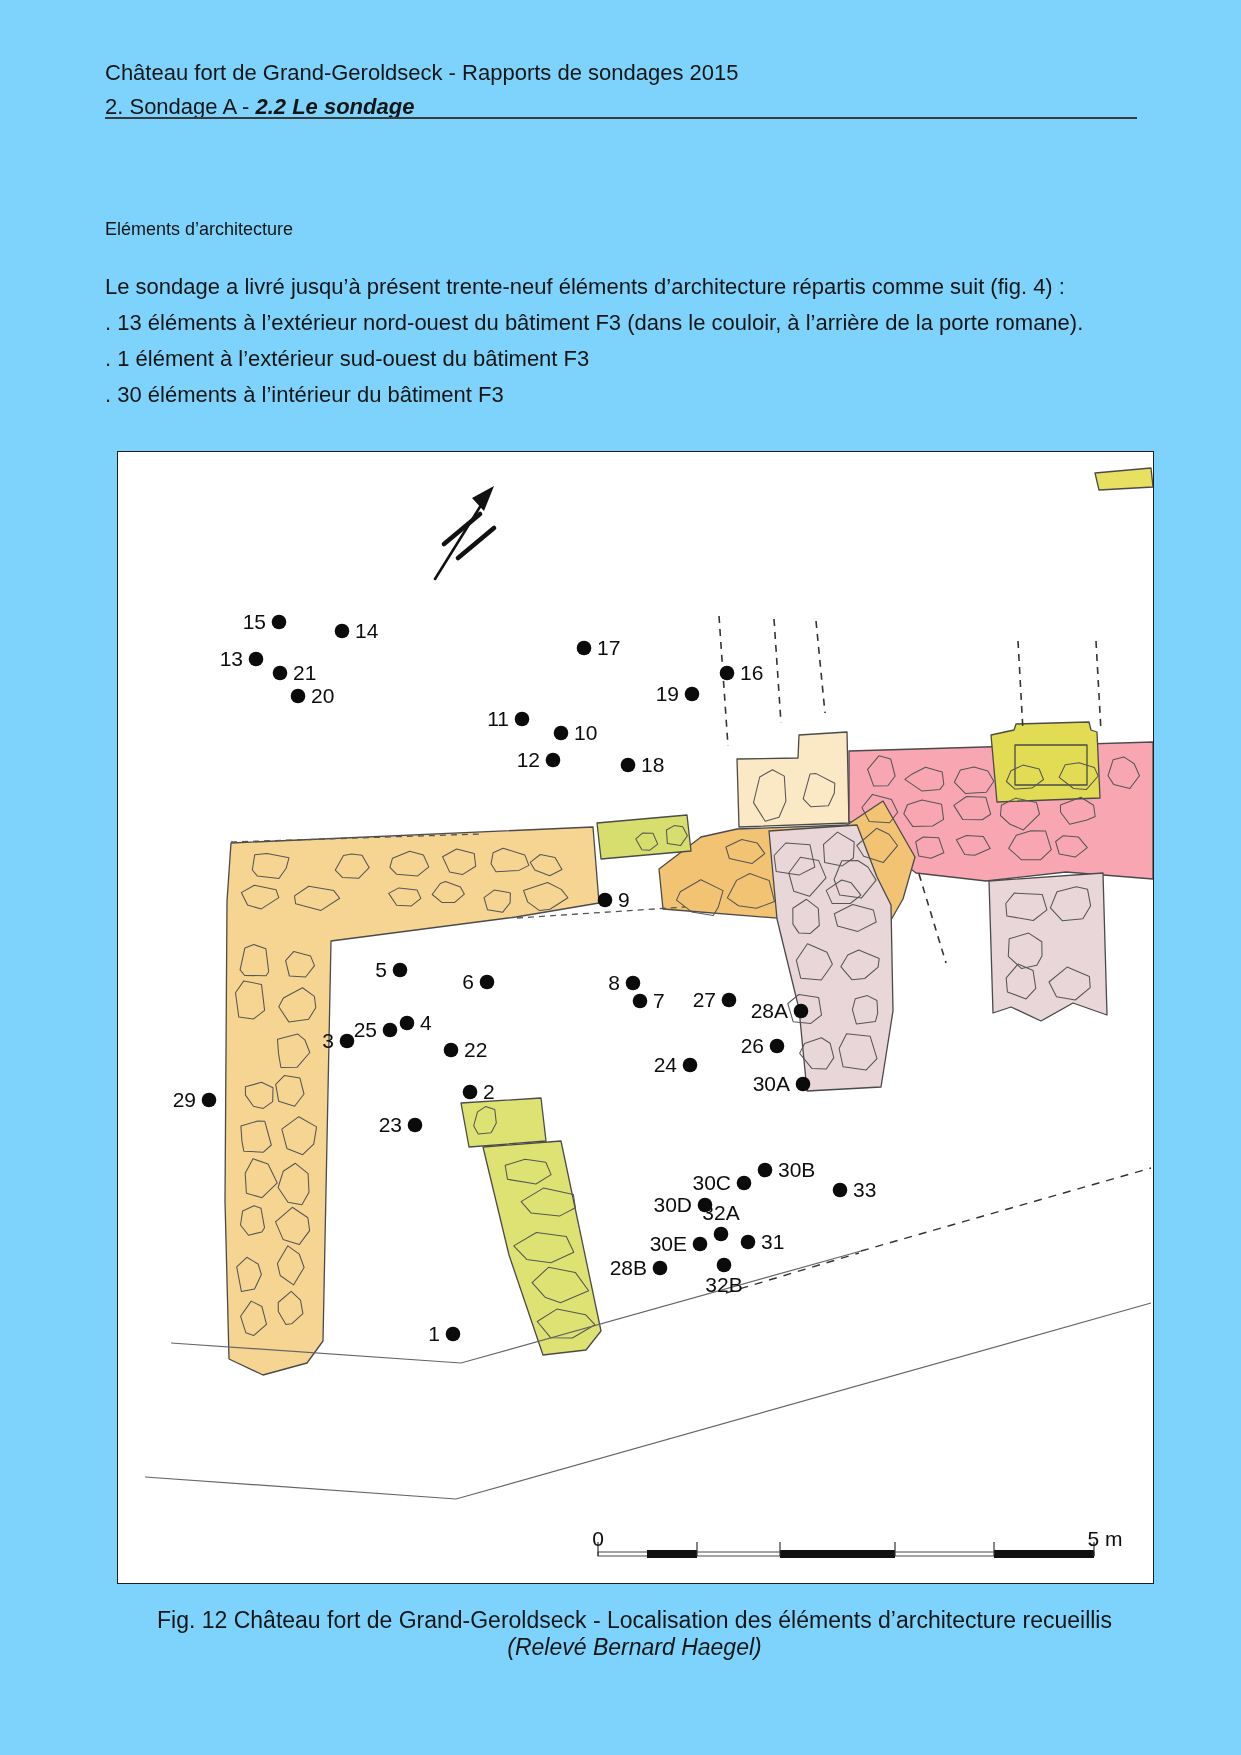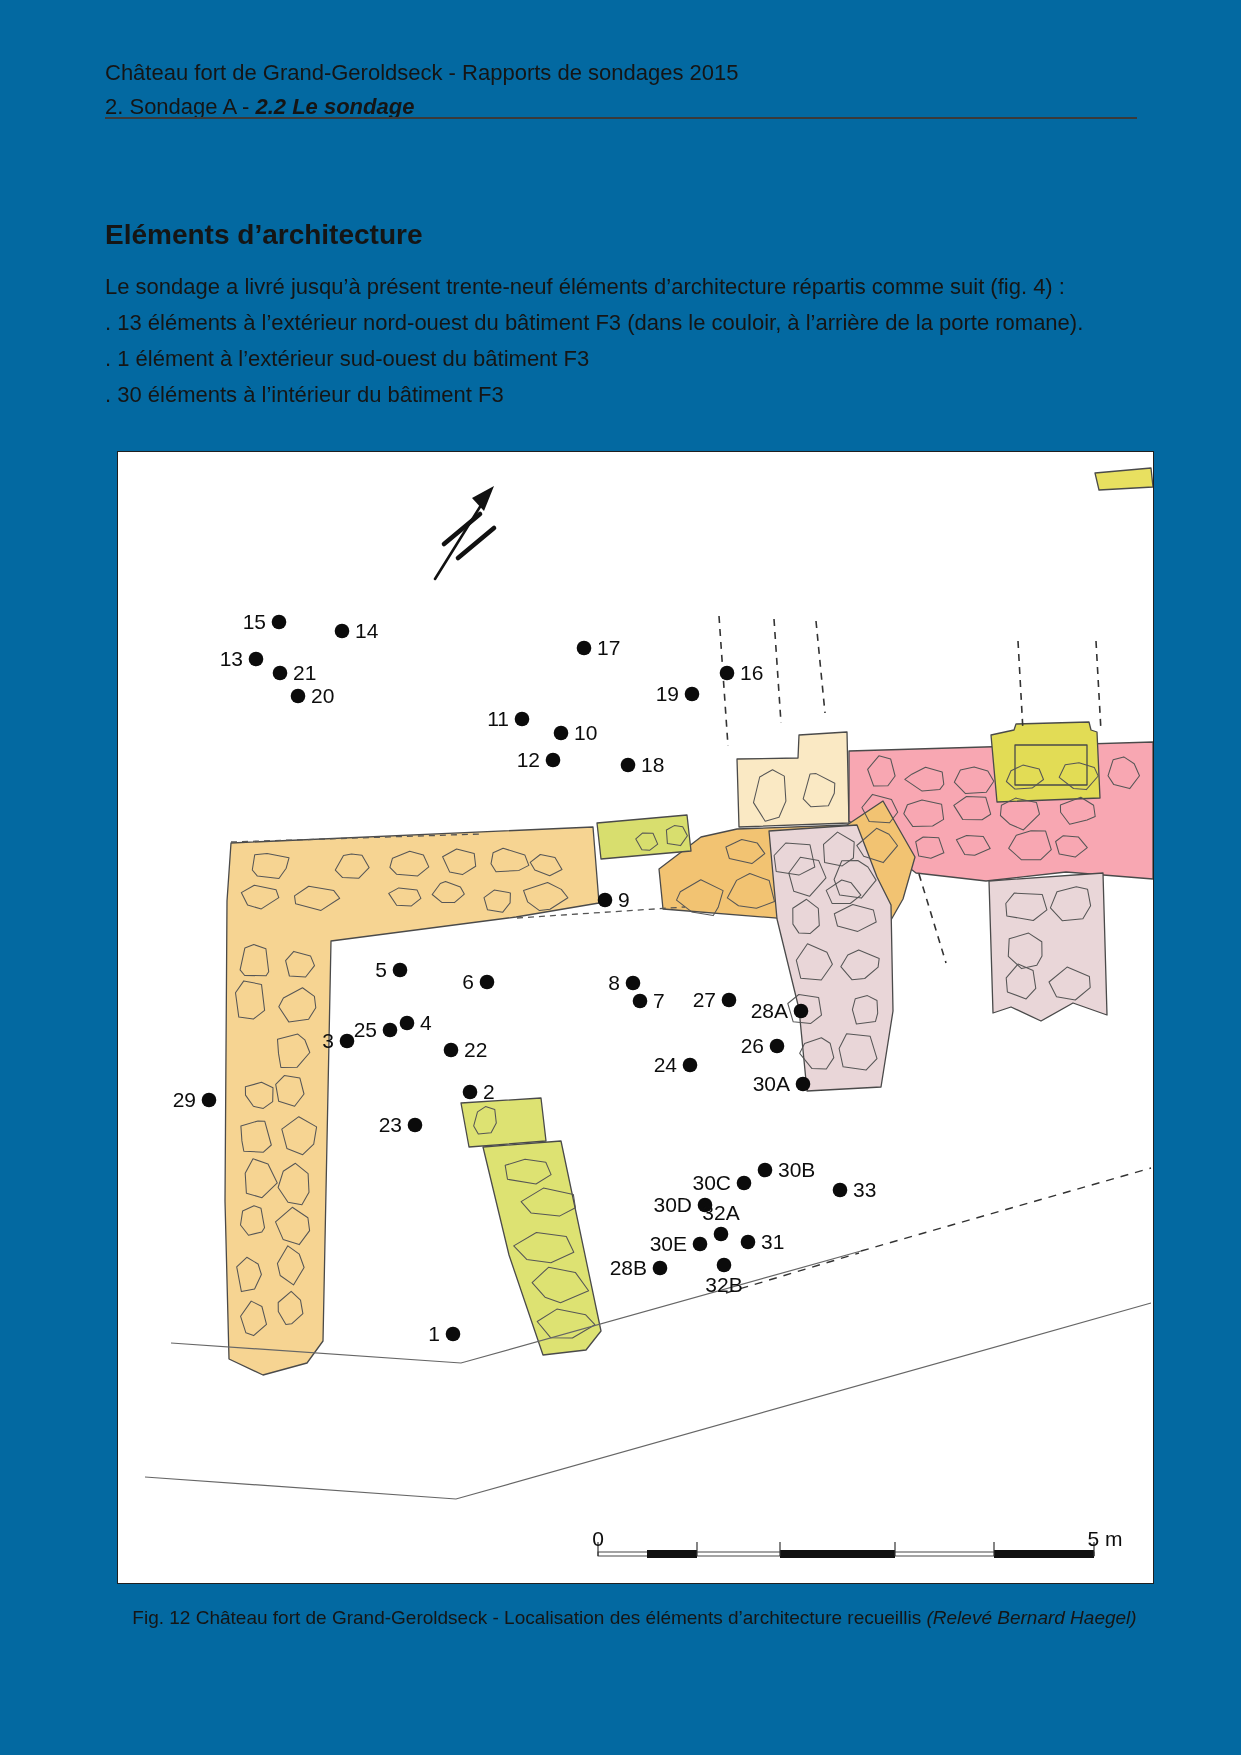--- a/index.html
+++ b/index.html
@@ -1,30 +1,30 @@
 <!DOCTYPE html>
 <html><head>
 <meta charset="utf-8">
 <style>
   html,body{margin:0;padding:0;background:#888;}
   .page{
-    position:relative;width:1241px;height:1755px;background:#0369a1;
+    position:relative;width:1241px;height:1755px;background:#7dd3fc;
     font-family:"Liberation Sans",sans-serif;color:#151515;margin:0 auto;overflow:hidden;
   }
   .abs{position:absolute;}
   .hline{left:105px;font-size:22px;white-space:nowrap;}
   .hline .em{font-weight:bold;font-style:italic;}
   .rule{left:105px;top:117px;width:1032px;border-top:2px solid #3a3a3a;height:0;}
-  .sec-title{left:105px;top:219px;font-size:28px;font-weight:bold;}
+  .sec-title{left:105px;top:219px;font-size:18px;font-weight:normal;}
   .para{left:105px;font-size:22px;white-space:nowrap;}
   .figure-box{left:117px;top:451px;width:1035px;height:1131px;border:1.6px solid #1f1f1f;background:#fff;}
   .figure-box svg{position:absolute;left:0;top:0;width:100%;height:100%;}
   svg text{font-family:"Liberation Sans",sans-serif;font-size:21px;fill:#0d0d0d;}
   svg .scale-label{font-size:21px;}
-  .caption{left:117px;top:1607px;width:1035px;text-align:center;font-size:19px;}
+  .caption{left:117px;top:1607px;width:1035px;text-align:center;font-size:23px;}
   .caption .cap-it{font-style:italic;}
 </style>
 </head>
 <body>
 
 <div class="page">
 
   <div class="abs hline" style="top:60px">Château fort de Grand-Geroldseck - Rapports de sondages 2015</div>
   <div class="abs hline" style="top:94px"><span>2. Sondage A - </span><span class="em">2.2 Le sondage</span></div>
   <div class="abs rule"></div>

